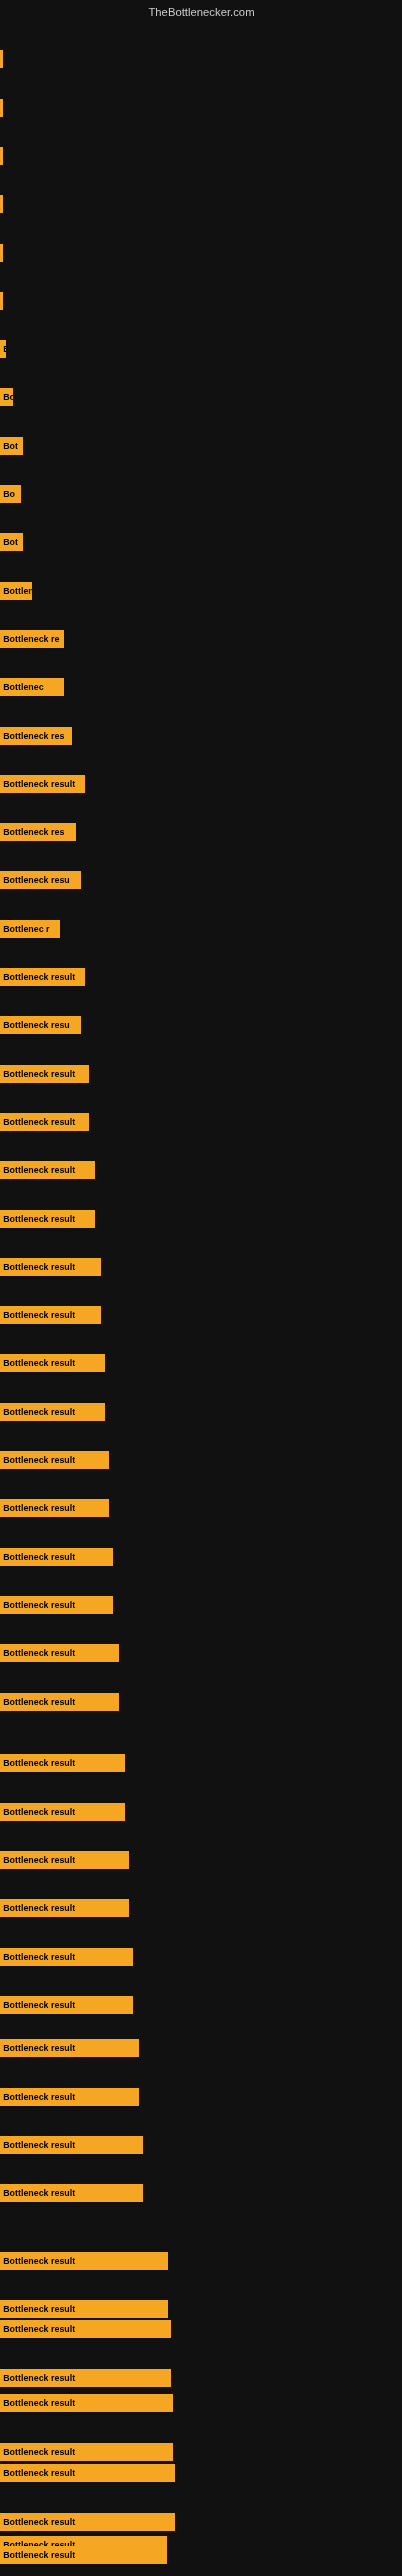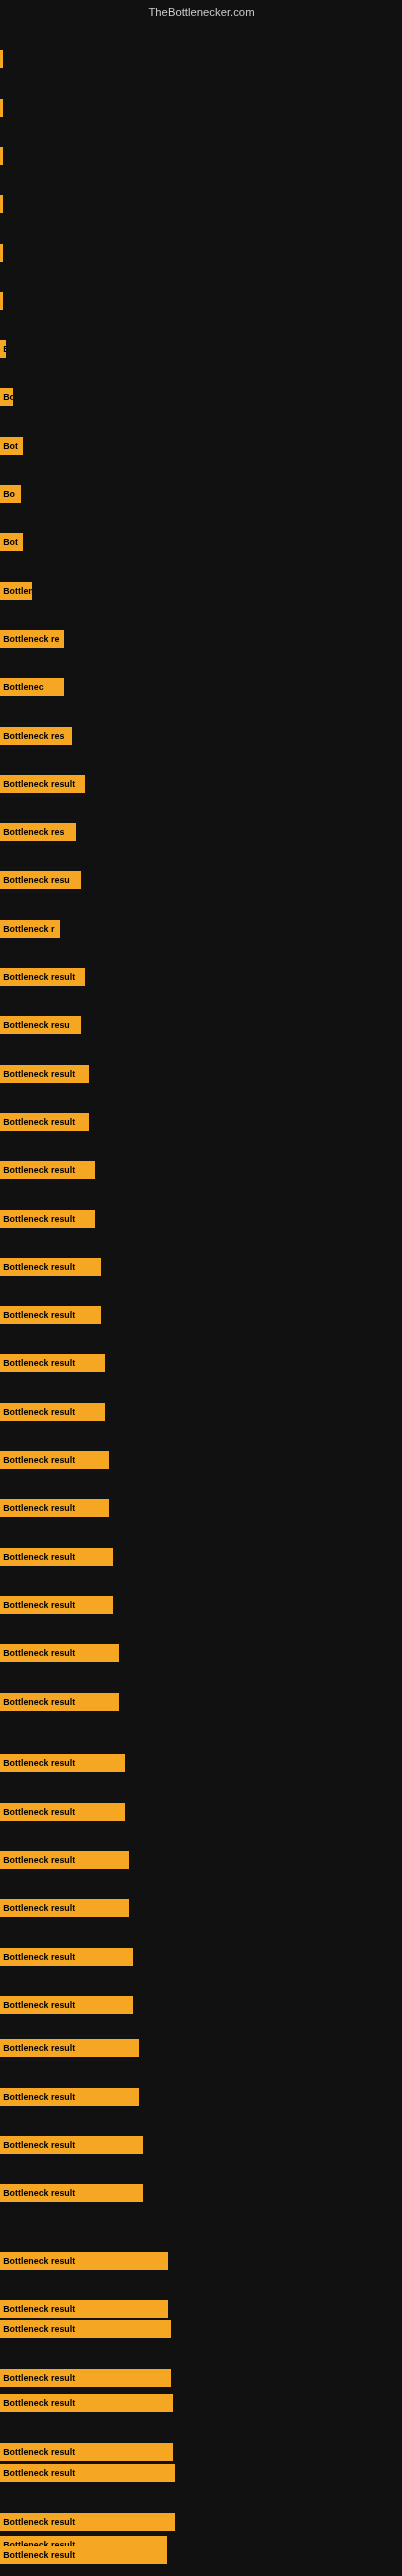--- a/index.html
+++ b/index.html
@@ -134,21 +134,21 @@
         <span class="bar-label">Bottleneck res</span>
       </div>
     </div>
     <div class="bar-container" style="top: 869px;">
       <div class="bar" style="width: 81px;">
         <span class="bar-label">Bottleneck resu</span>
       </div>
     </div>
     <div class="bar-container" style="top: 918px;">
       <div class="bar" style="width: 60px;">
-        <span class="bar-label">Bottleneck r</span>
+        <span class="bar-label">Bottlenec r</span>
       </div>
     </div>
     <div class="bar-container" style="top: 966px;">
       <div class="bar" style="width: 85px;">
         <span class="bar-label">Bottleneck result</span>
       </div>
     </div>
     <div class="bar-container" style="top: 1014px;">
       <div class="bar" style="width: 81px;">
         <span class="bar-label">Bottleneck resu</span>

